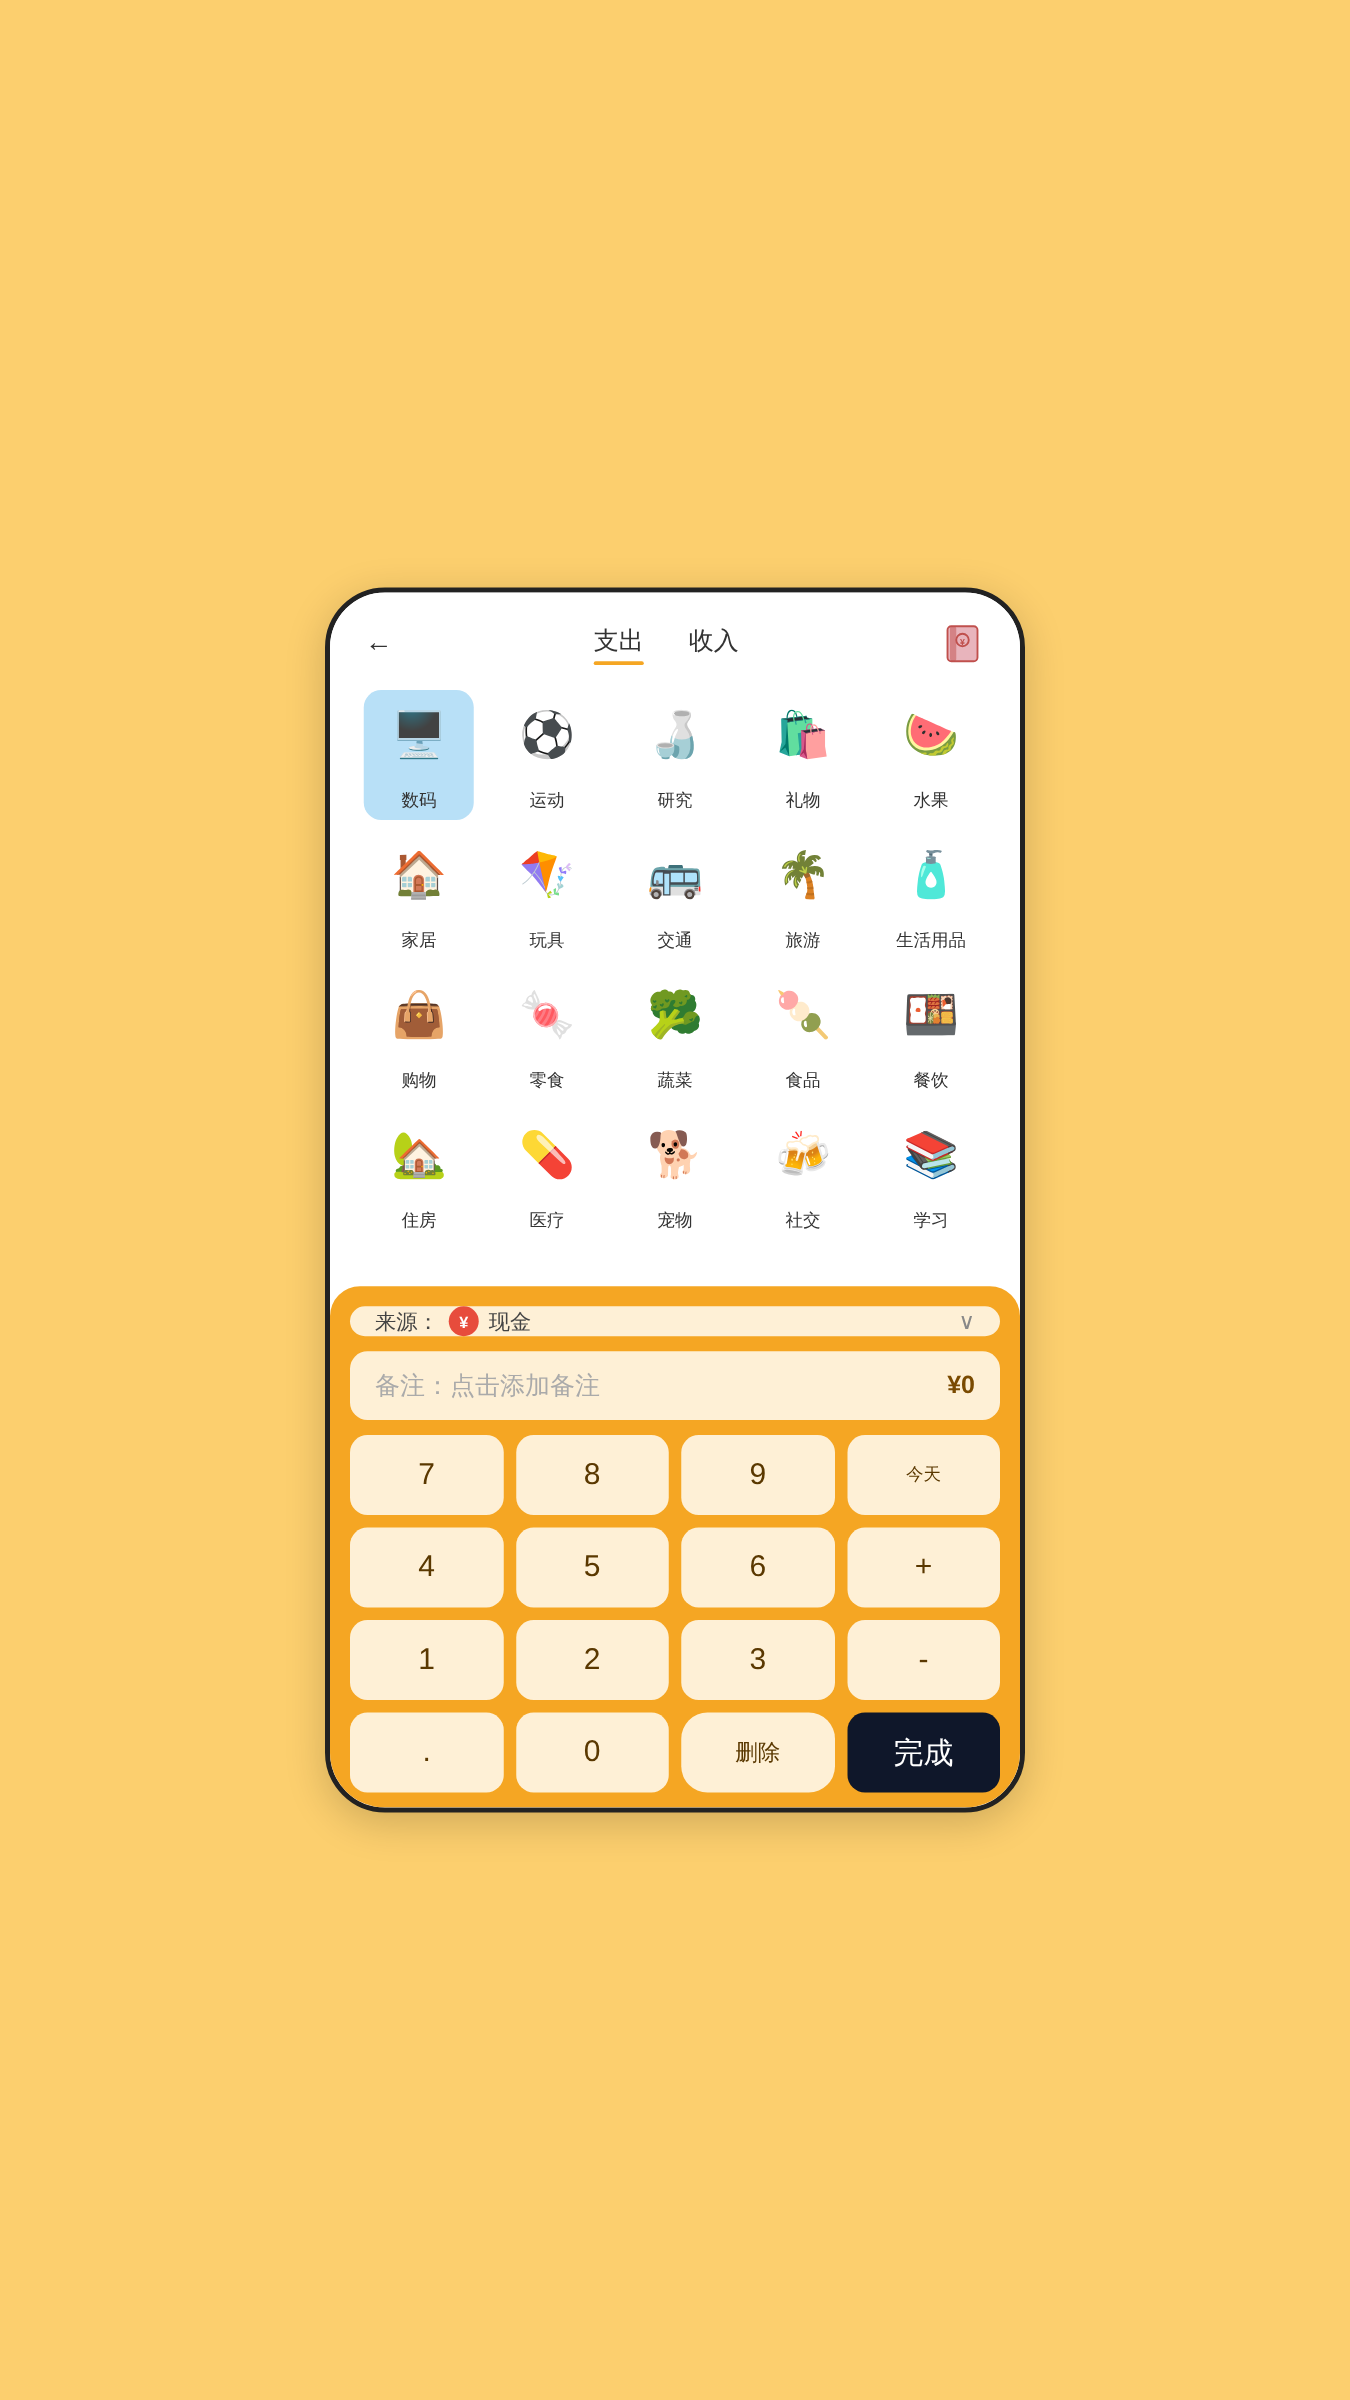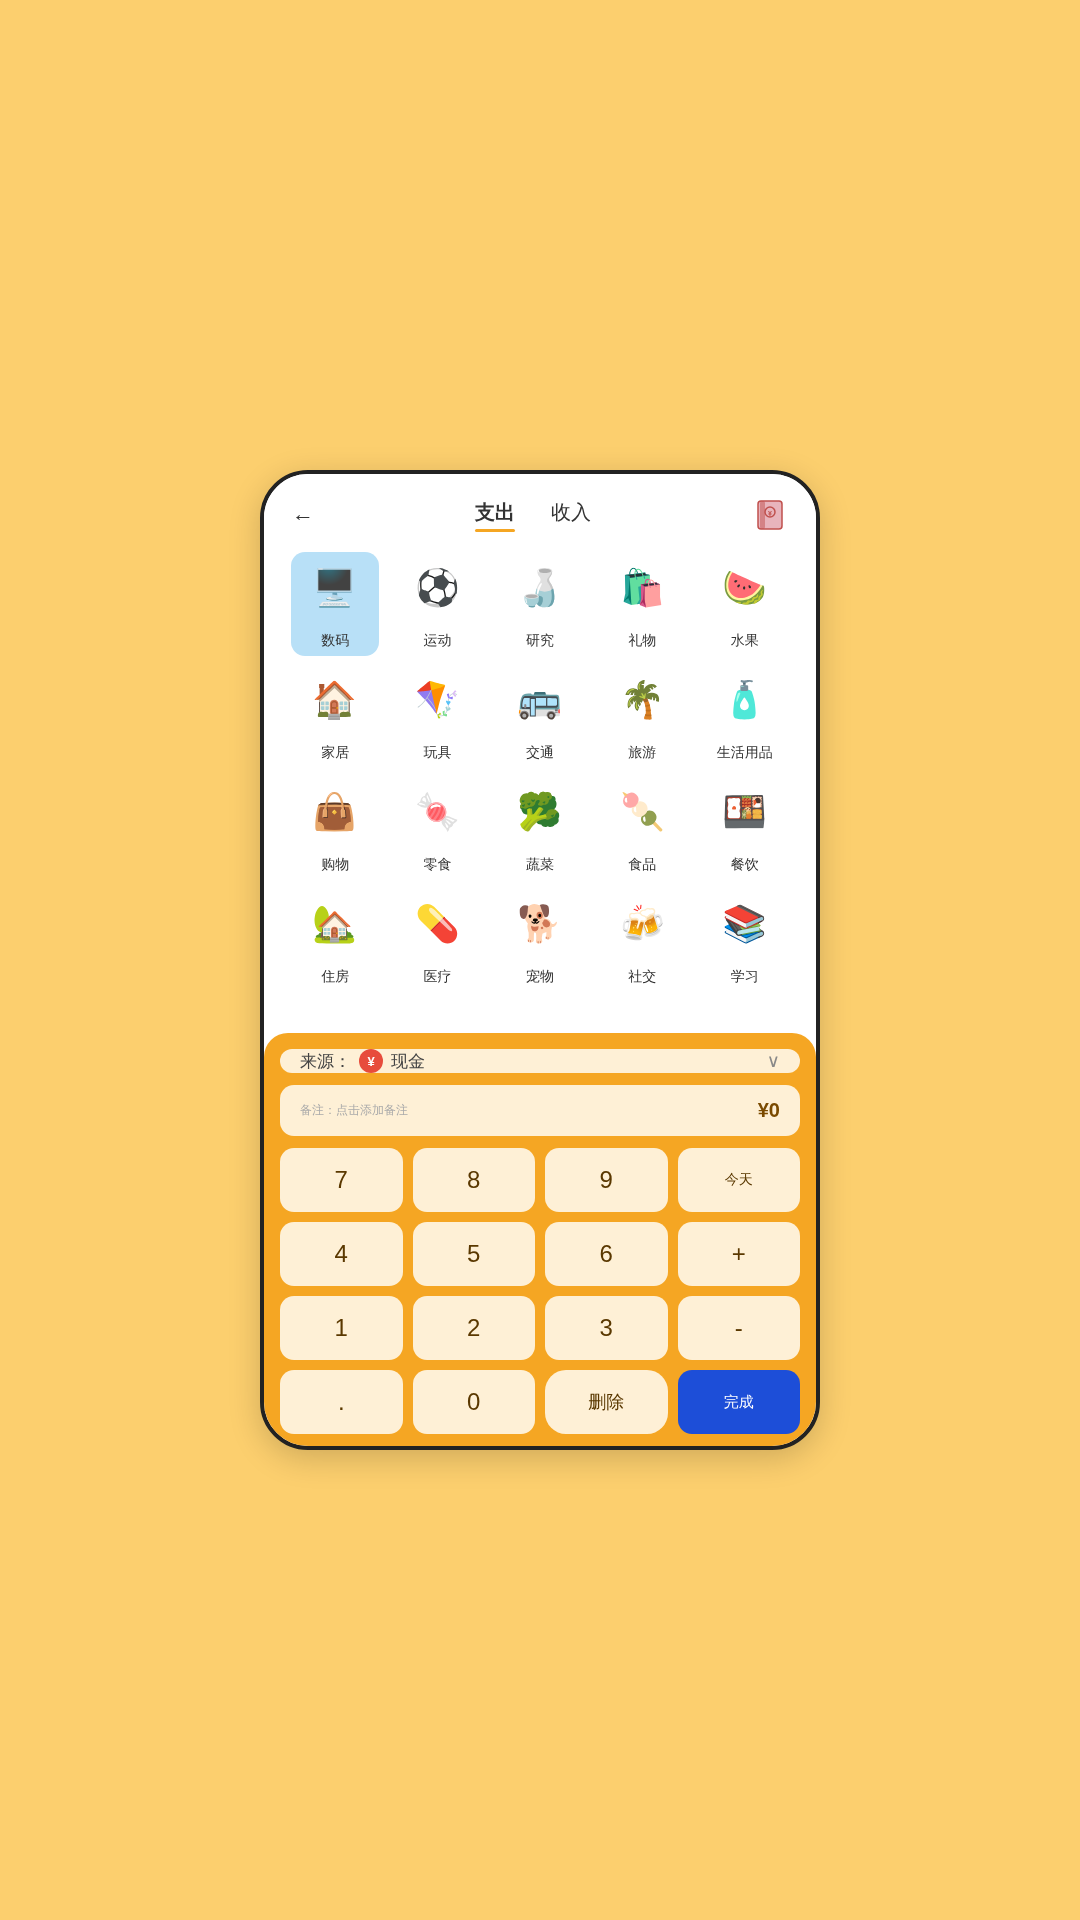--- a/index.html
+++ b/index.html
@@ -43,21 +43,21 @@
       gap: 36px;
     }
     .header-tab {
       font-size: 20px;
       color: #333;
       cursor: pointer;
       position: relative;
       padding-bottom: 4px;
     }
     .header-tab.active {
-      font-weight: bold;
+      font-weight: normal;
     }
     .header-tab.active::after {
       content: '';
       display: block;
       height: 3px;
       background: #F5A623;
       border-radius: 2px;
       position: absolute;
       bottom: -2px;
       left: 0; right: 0;
@@ -147,21 +147,21 @@
     .calc-note {
       background: #FEF0D6;
       border-radius: 14px;
       padding: 14px 20px;
       display: flex;
       align-items: center;
       justify-content: space-between;
       margin-bottom: 12px;
     }
     .calc-note-left {
-      font-size: 12px;
+      font-size: 20px;
       color: #aaa;
     }
     .calc-note-amount {
       font-size: 20px;
       color: #7a4a00;
       font-weight: 600;
     }
     .calc-keys {
       display: grid;
       grid-template-columns: repeat(4, 1fr);
@@ -174,23 +174,23 @@
       display: flex;
       align-items: center;
       justify-content: center;
       font-size: 24px;
       color: #5a3800;
       cursor: pointer;
       font-weight: 500;
       user-select: none;
     }
     .key.key-done {
-      background: #1d4ed8;
+      background: #0f172a;
       color: #fff;
-      font-size: 15px;
+      font-size: 24px;
     }
     .key.key-today {
       font-size: 14px;
     }
     .key.key-delete {
       font-size: 18px;
       border-radius: 21px;
     }
   </style>
 </head>

